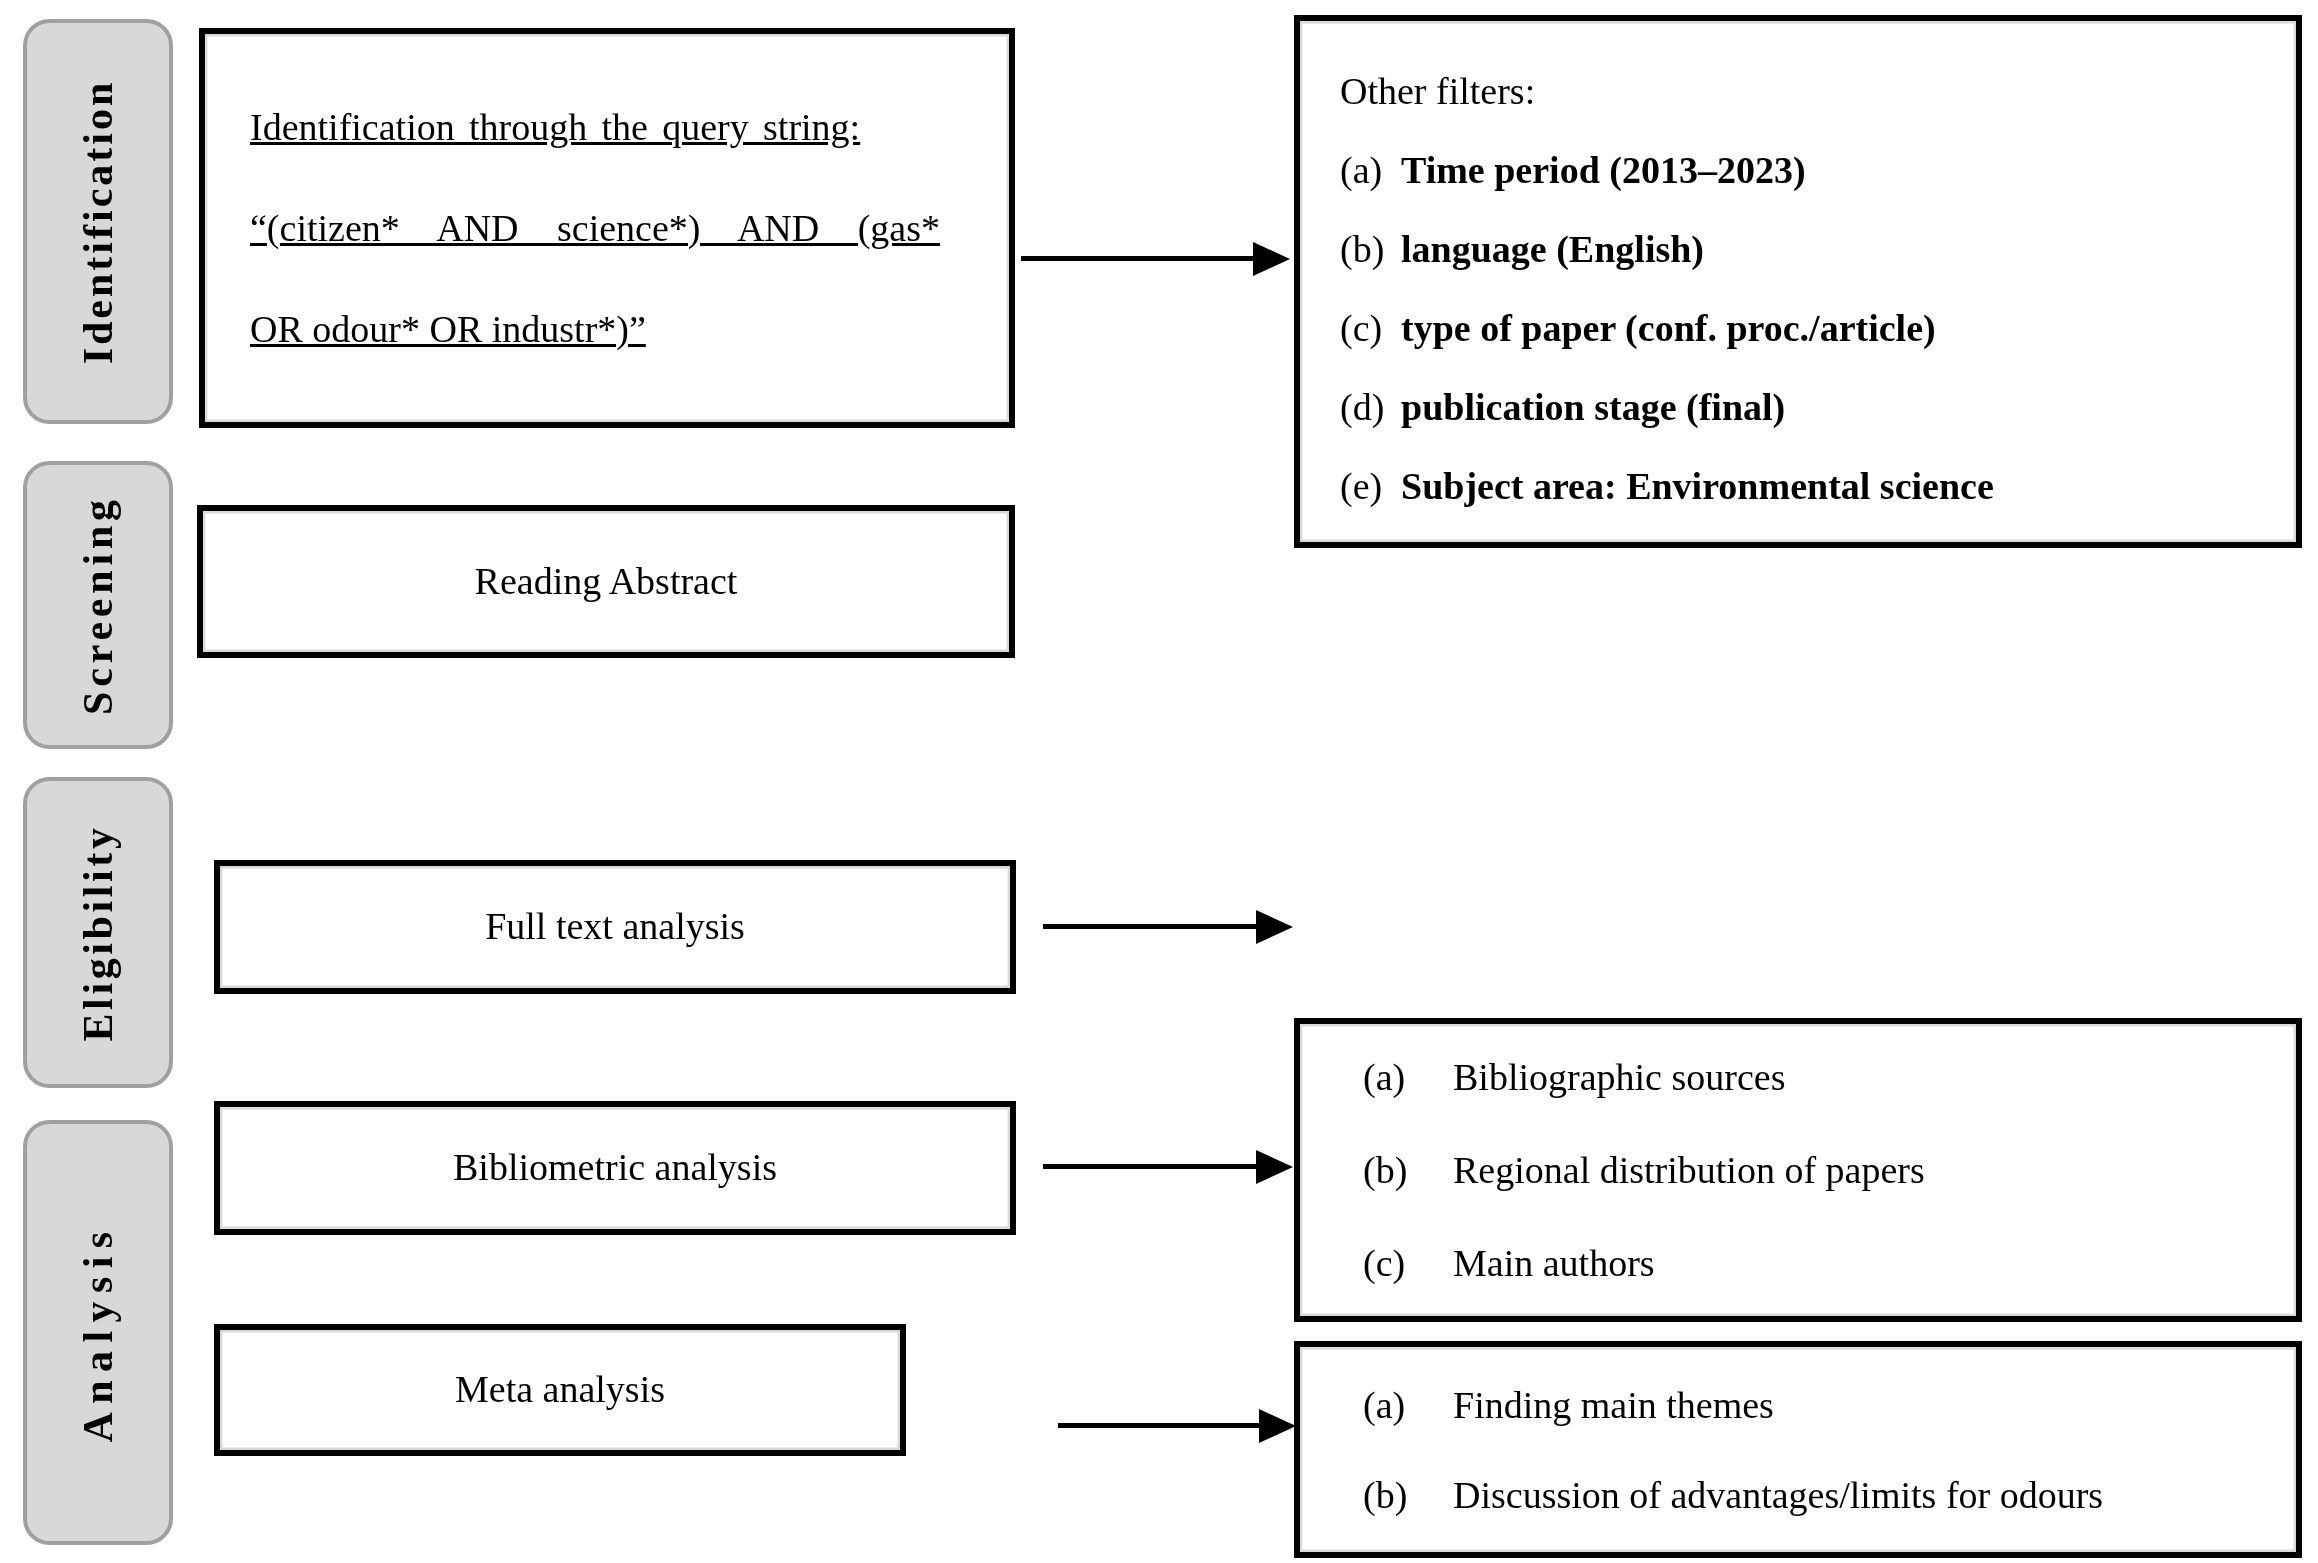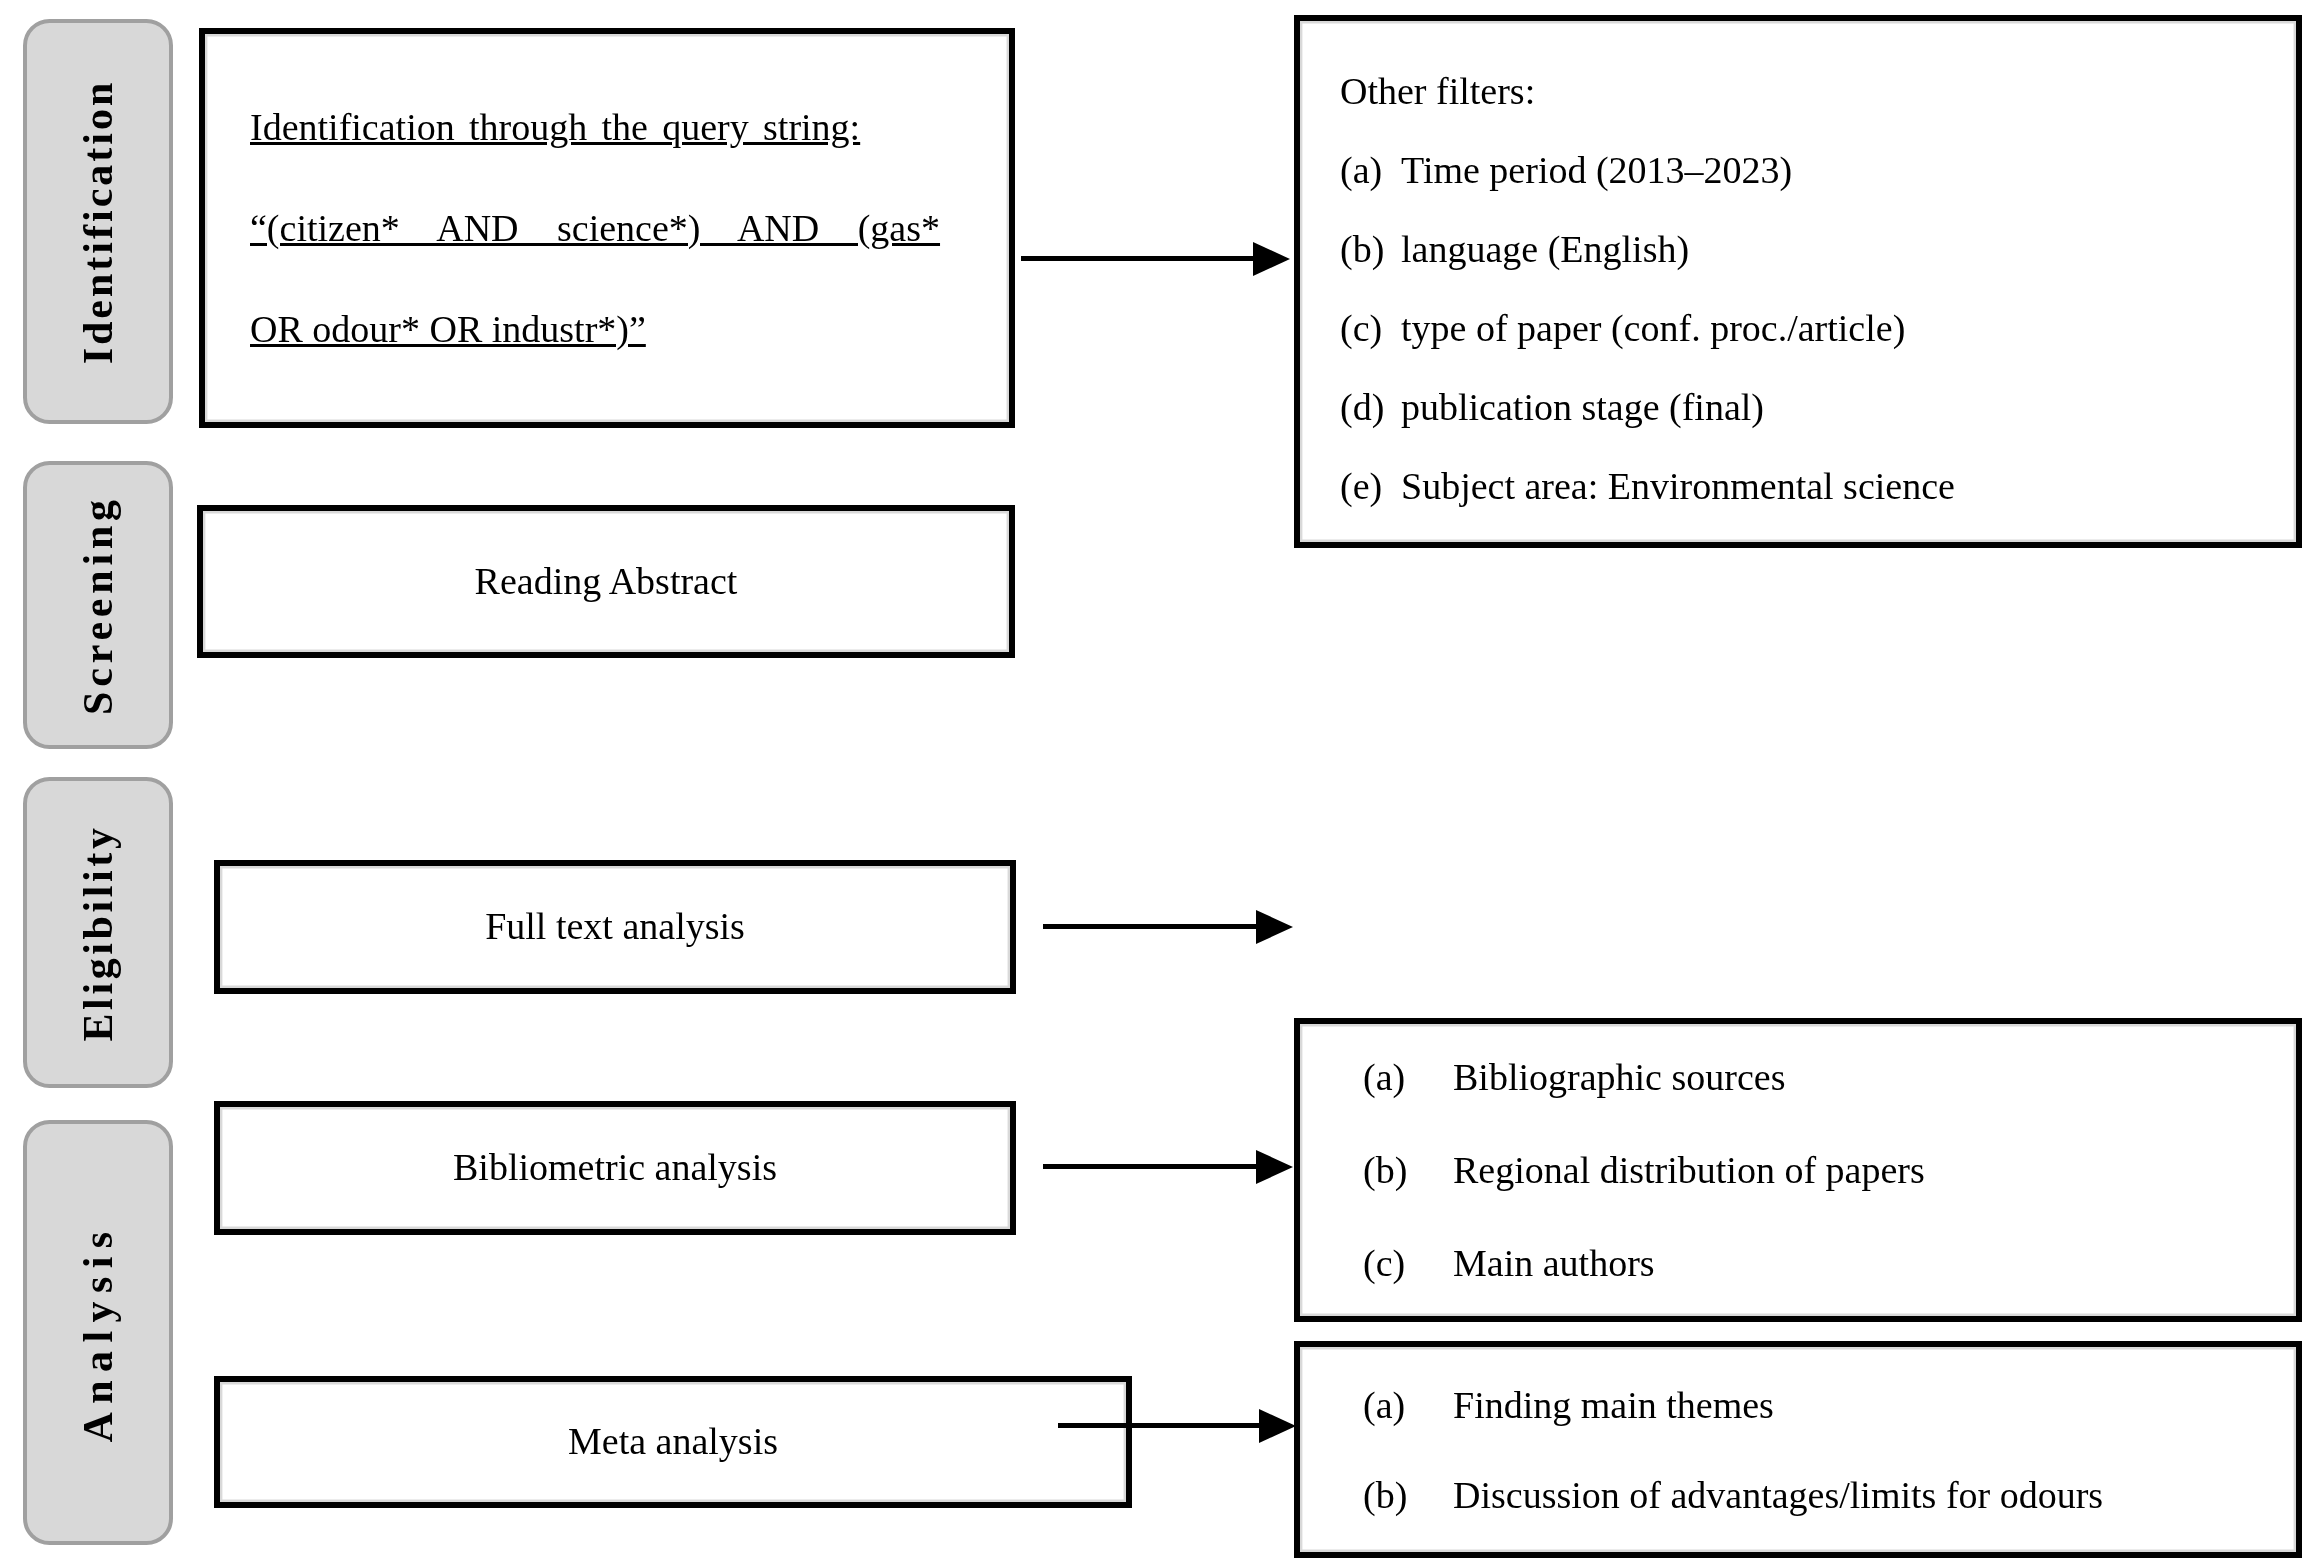--- a/index.html
+++ b/index.html
@@ -66,29 +66,29 @@
   
   .box-query        { left: 199px; top: 28px;   width: 816px; height: 400px;
                       display: flex; flex-direction: column; justify-content: center;
                       padding: 0 45px; text-decoration: underline; }
   .box-query .q-line { line-height: 101px; white-space: nowrap; }
   .q-line1 { word-spacing: 4.8px; }
   .q-line2 { word-spacing: 29px; }
   .box-reading      { left: 197px; top: 505px;  width: 818px; height: 153px; }
   .box-fulltext     { left: 214px; top: 860px; width: 802px; height: 134px; }
   .box-bibliometric { left: 214px; top: 1101px; width: 802px; height: 134px; }
-  .box-meta         { left: 214px; top: 1376px; width: 918px; height: 132px; }
+  .box-meta         { left: 214px; top: 1324px; width: 692px; height: 132px; }
 
   
   .box-filters { left: 1294px; top: 15px; width: 1008px; height: 533px;
                  padding: 31px 24px 0 40px; }
   .box-filters .f-row { display: flex; line-height: 79px; }
   .box-filters .f-title { line-height: 79px; }
   .box-filters .marker { flex: 0 0 61px; }
-  .box-filters .f-text { flex: 1; }
+  .box-filters .f-text { flex: 1; font-weight: bold; }
 
   .box-quality { left: 1294px; top: 860px; width: 1008px; height: 134px; }
 
   .box-biblio-out { left: 1294px; top: 1018px; width: 1008px; height: 304px;
                     display: flex; flex-direction: column; justify-content: center;
                     padding: 0 24px 0 63px; }
   .box-biblio-out .l-row { display: flex; line-height: 93px; }
   .box-meta-out { left: 1294px; top: 1341px; width: 1008px; height: 217px;
                   display: flex; flex-direction: column; justify-content: center;
                   padding: 0 24px 0 63px; }

